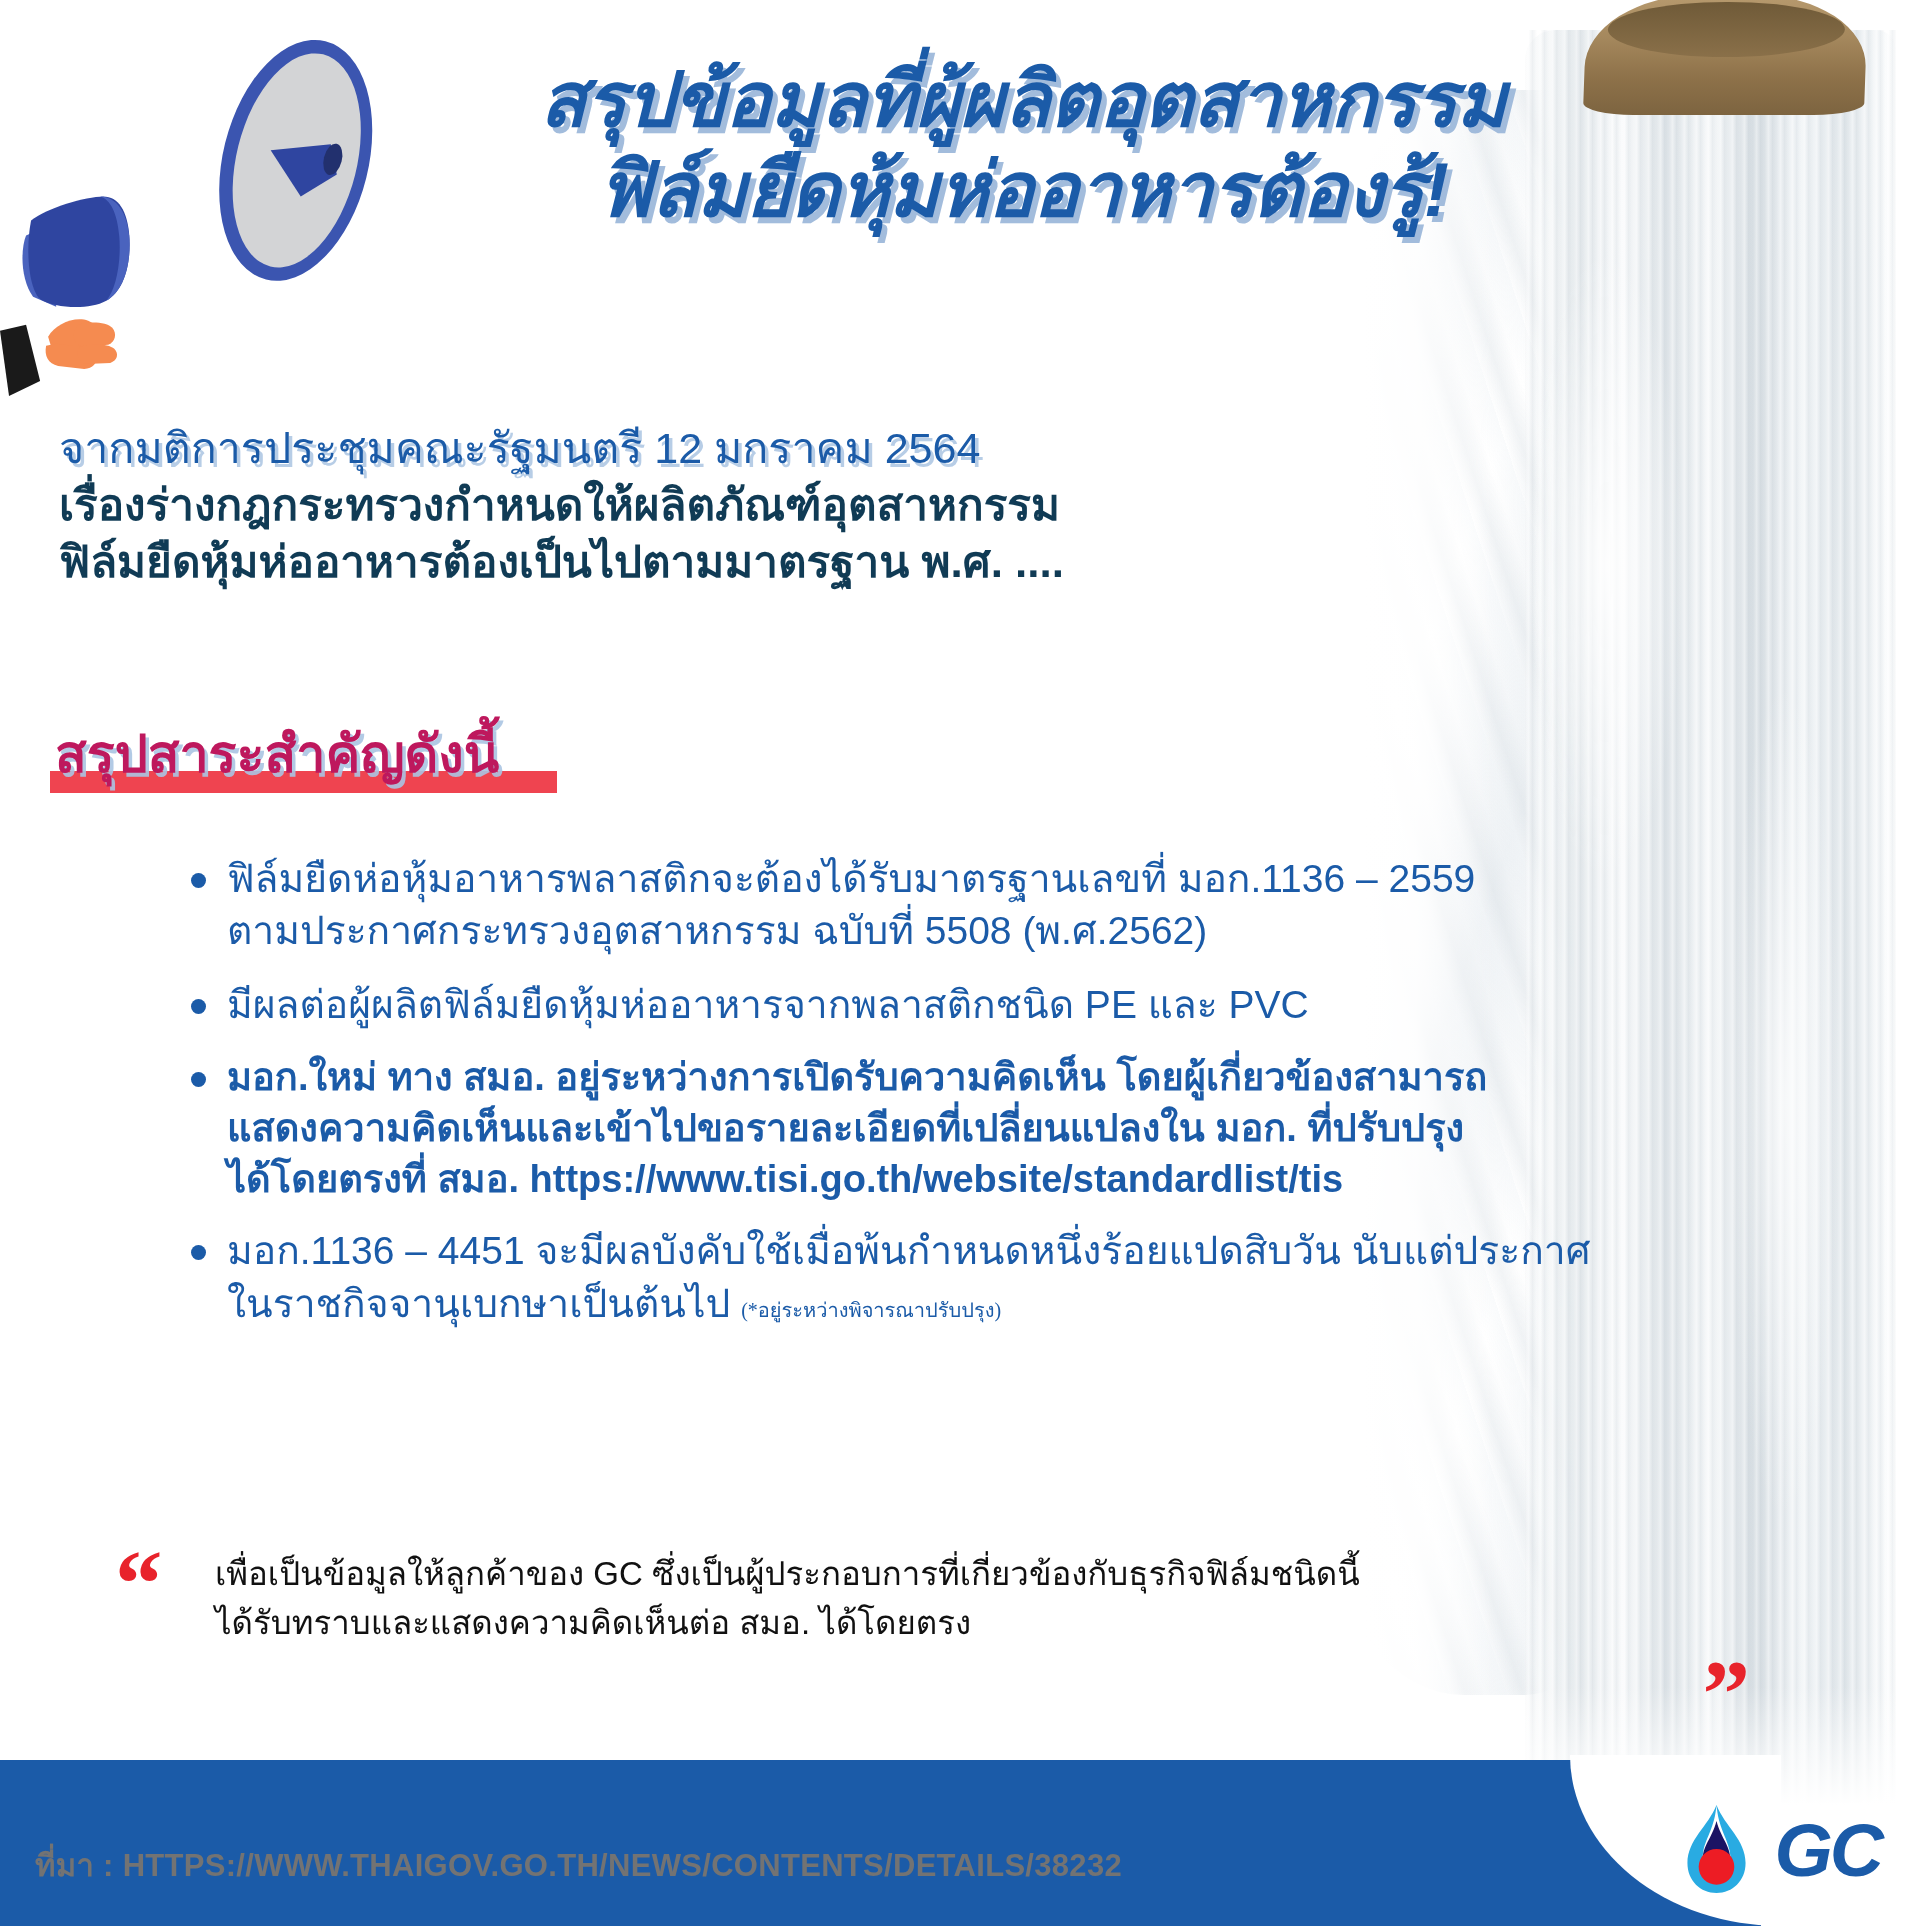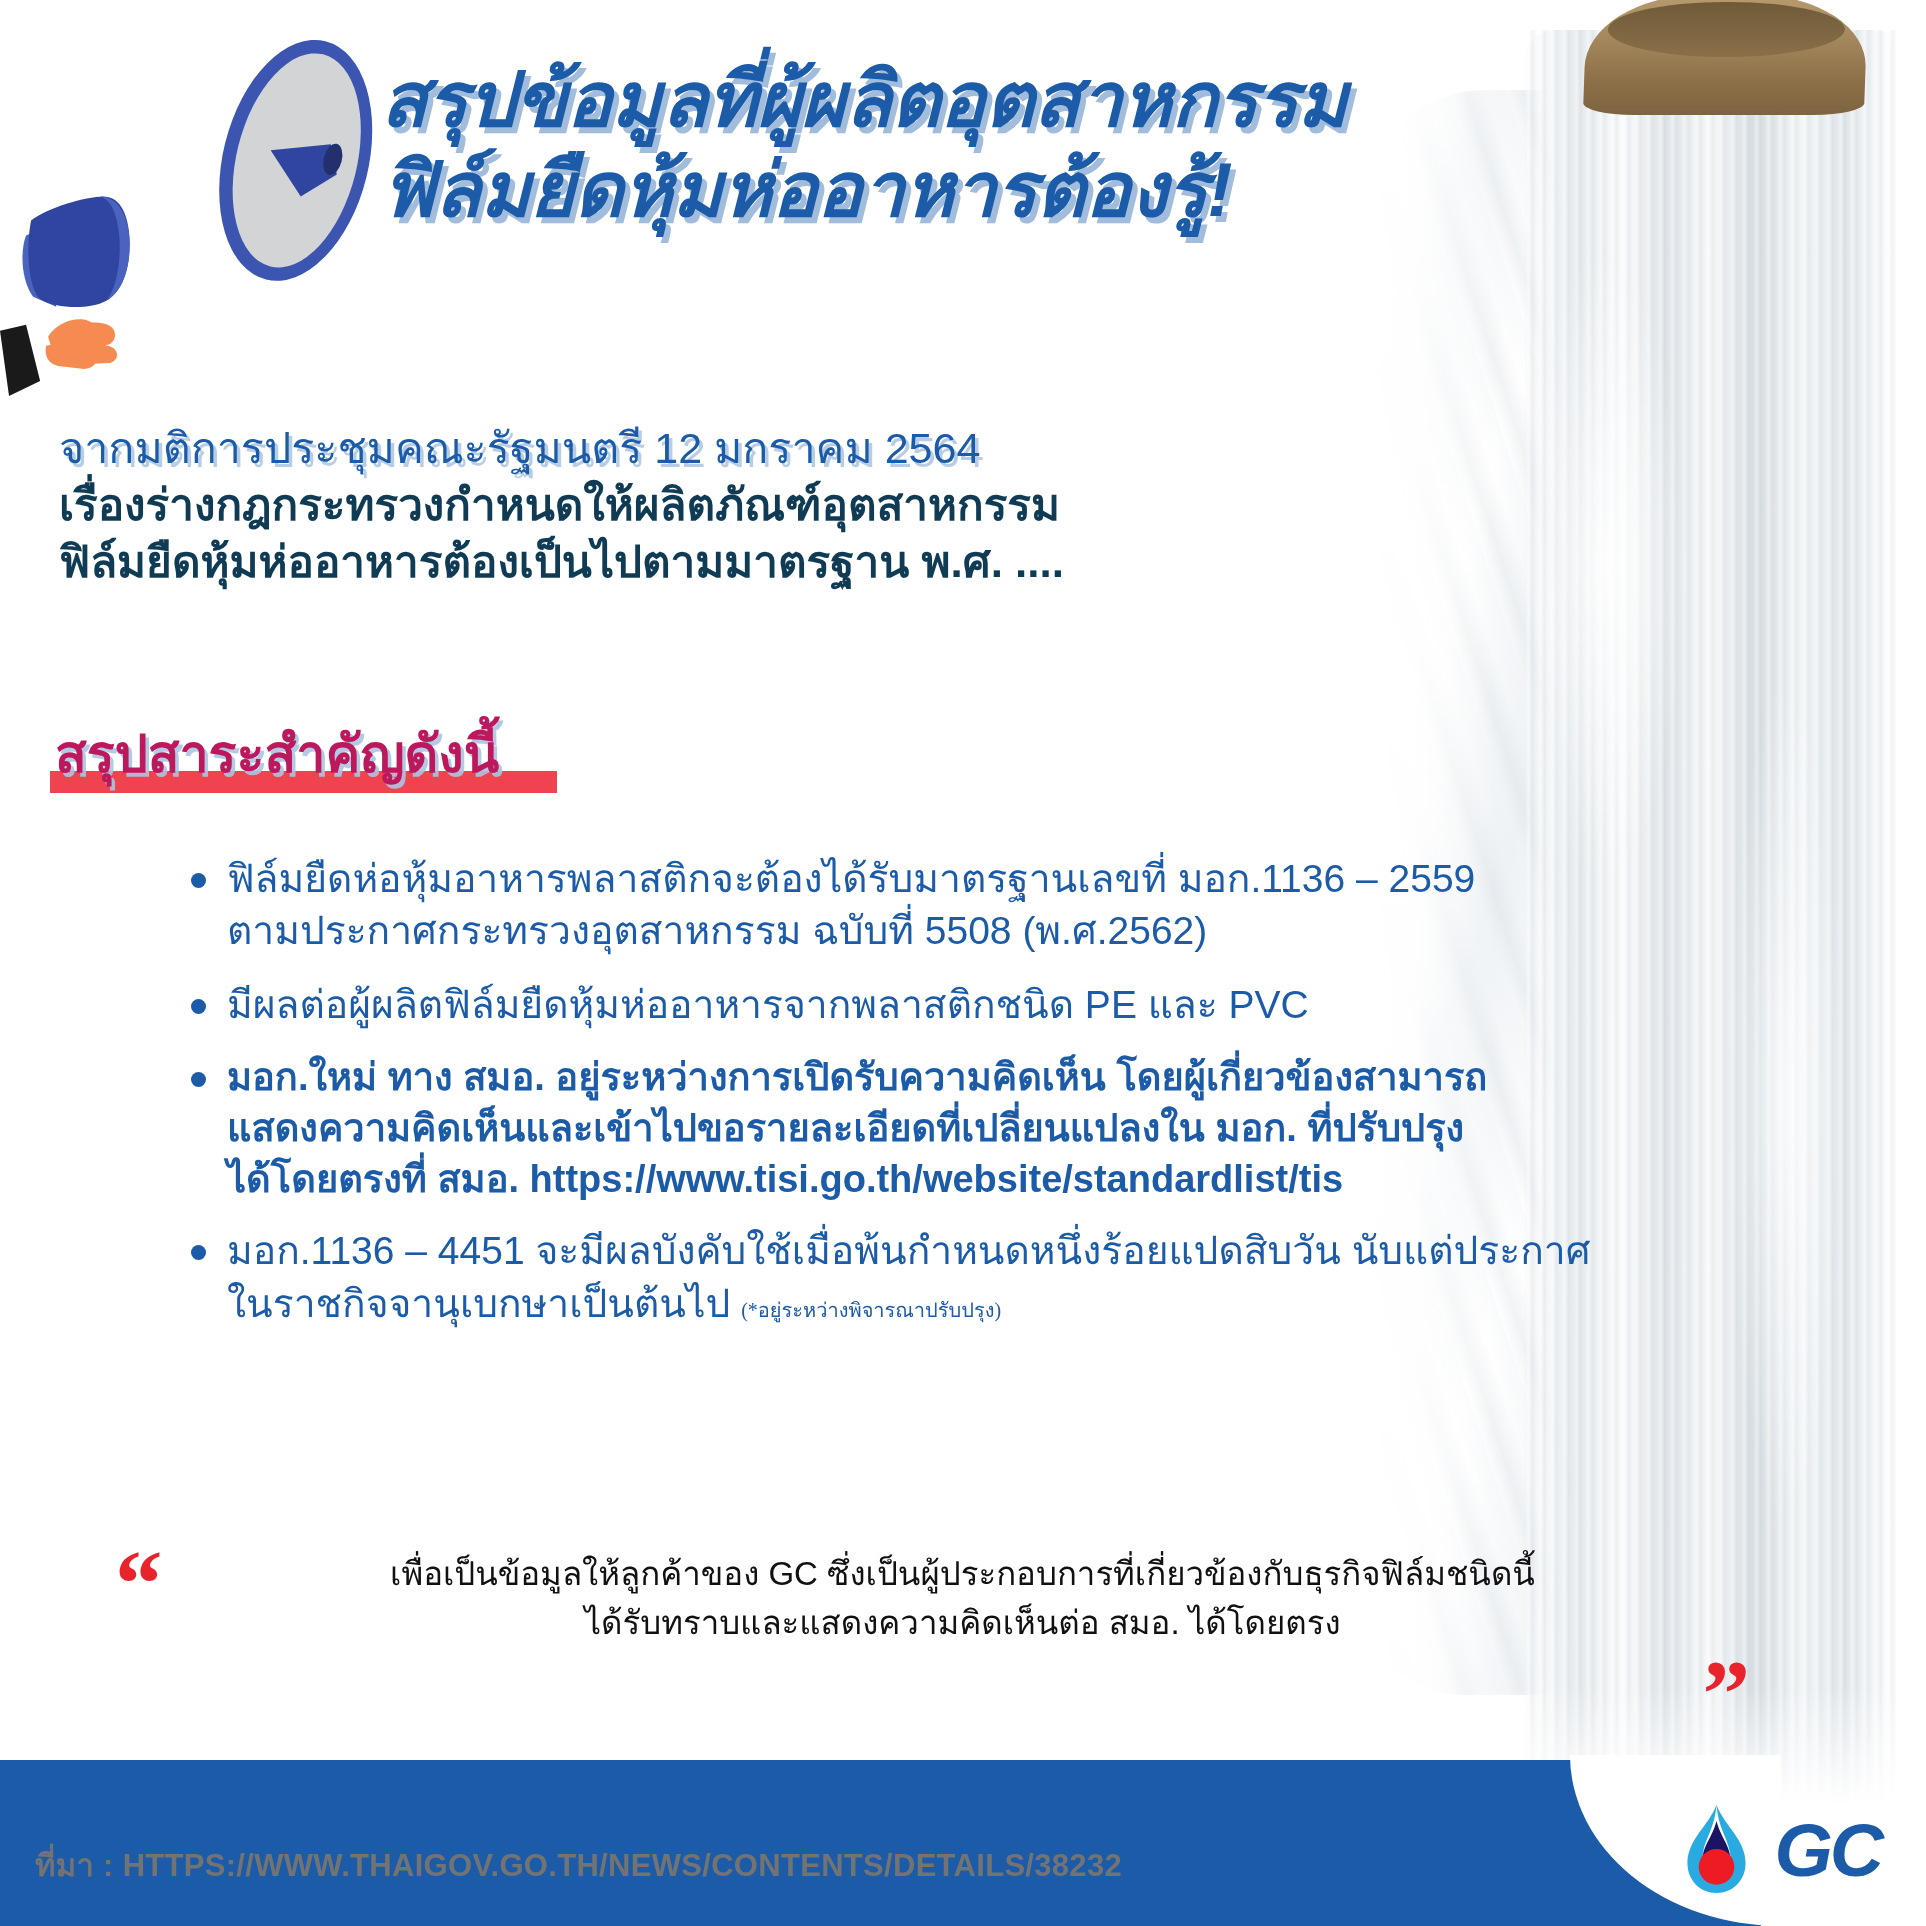--- a/index.html
+++ b/index.html
@@ -85,20 +85,21 @@
     position:absolute;bottom:0;left:0;width:100%;height:140px;
     background:linear-gradient(180deg,rgba(255,255,255,0) 0%,#ffffff 85%);
   }
 
   
   .megaphone{position:absolute;left:0px;top:0px;width:411px;height:411px;}
 
   
   .title-block{
     position:absolute;left:381px;top:55px;width:1284px;
+    text-align:center;
     z-index:5;
   }
   .title-line{
     font-size:76px;line-height:1.18;
     font-weight:bold;font-style:italic;
     color:#1B5BA8;
     letter-spacing:-0.5px;
     text-shadow:5px 6px 0 rgba(146,176,214,0.85);
     white-space:nowrap;
   }
@@ -145,21 +146,21 @@
   .quote{
     position:absolute;left:115px;top:1550px;width:1715px;z-index:5;
   }
   .qmark{
     position:absolute;font-size:95px;line-height:.72;color:#E8232B;
     font-family:"Liberation Serif","DejaVu Serif",serif;font-weight:bold;
   }
   .qmark.open{left:0px;top:0px;}
   .qmark.close{right:80px;top:110px;}
   .quote-body{
-    margin:0 120px 0 100px;text-align:center;
+    margin:0 120px 0 100px;
     font-size:33px;line-height:1.48;color:#111111;
   }
 
   
   .footer{
     position:absolute;left:0;bottom:0;width:1635px;height:166px;
     background:#1B5BA8;z-index:6;
   }
   .footer-curve{
     position:absolute;left:1550px;bottom:0;width:211px;height:166px;

